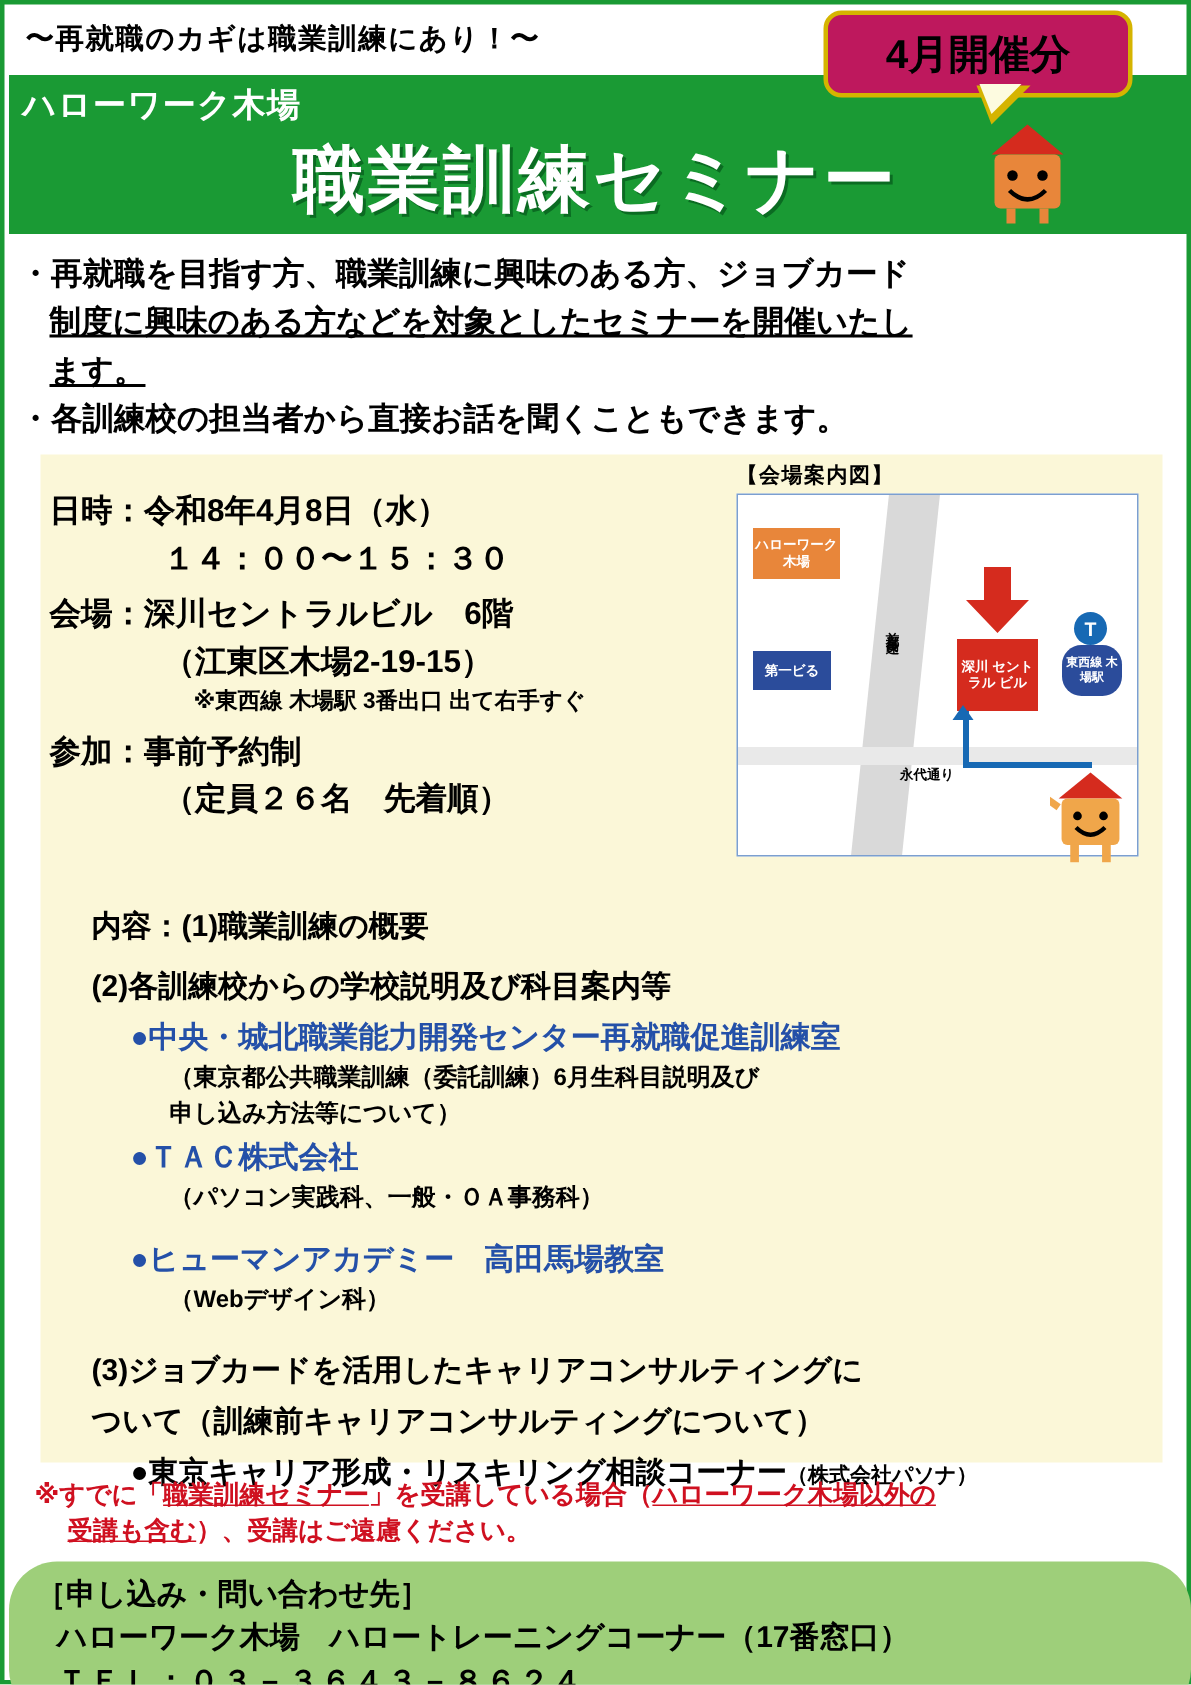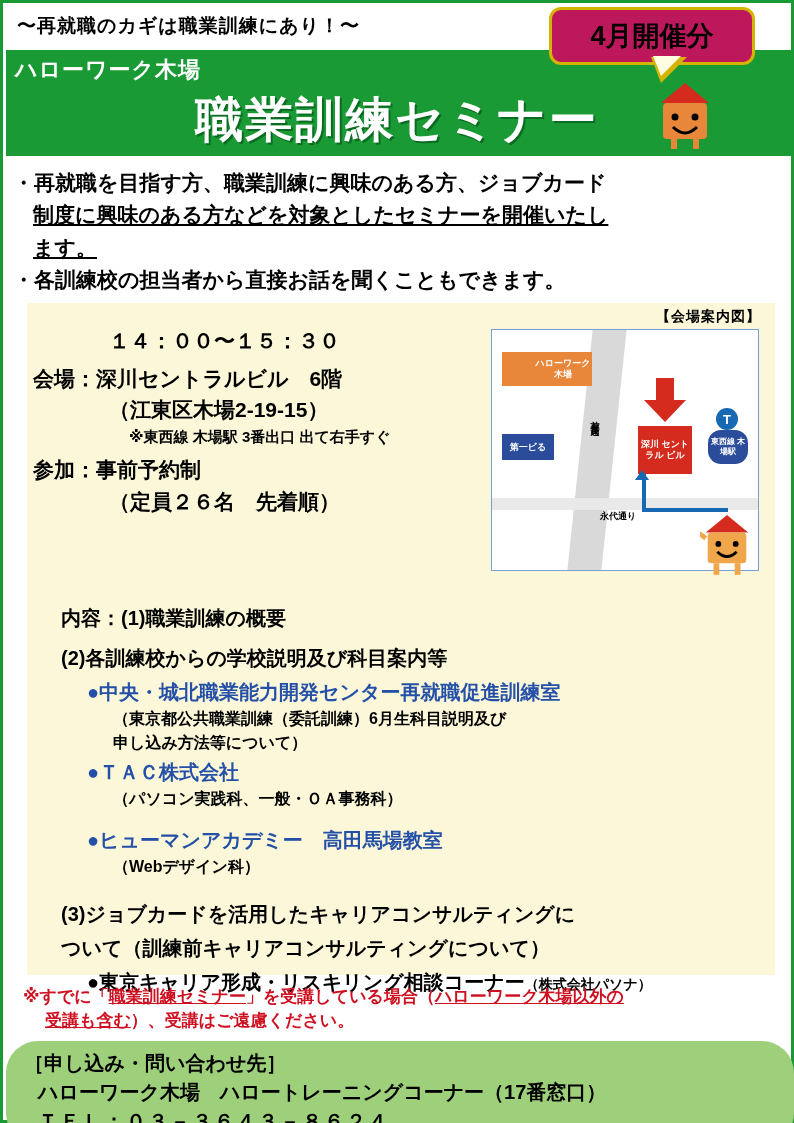--- a/index.html
+++ b/index.html
@@ -80,30 +80,30 @@
     position:absolute;left:30px;top:322px;width:470px;
     font-size:21px;font-weight:bold;line-height:1.5;
   }
   .info .row{margin-bottom:6px;}
   .info .sub{display:block;padding-left:76px;}
   .info .note{font-size:15px;font-weight:bold;padding-left:96px;display:block;}
 
   
   .map-wrap{position:absolute;left:488px;top:305px;width:270px;}
   .map-title{
-    font-size:14px;font-weight:bold;text-align:right;margin-bottom:3px;
+    font-size:14px;font-weight:bold;text-align:left;margin-bottom:3px;
     letter-spacing:1px;
   }
   .map{
     position:relative;width:266px;height:240px;background:#fff;
     border:1px solid #7b9fd0;
   }
   .map .hwbox{position:absolute;left:10px;top:22px;width:58px;height:34px;
     background:#e8863a;color:#fff;font-size:9px;font-weight:bold;
-    display:flex;align-items:center;justify-content:center;text-align:center;line-height:1.2;padding-left:32px;}
+    display:flex;align-items:center;justify-content:center;text-align:center;line-height:1.2;}
   .map .bluebox{position:absolute;left:10px;top:104px;width:52px;height:26px;
     background:#2b4c9b;color:#fff;font-size:9px;font-weight:bold;
     display:flex;align-items:center;justify-content:center;}
   .map .redbox{position:absolute;left:146px;top:96px;width:54px;height:48px;
     background:#d52b1e;color:#fff;font-size:9px;font-weight:bold;
     display:flex;align-items:center;justify-content:center;text-align:center;line-height:1.25;}
   .map .stbox{position:absolute;left:216px;top:100px;width:40px;height:34px;
     background:#2b4c9b;color:#fff;font-size:8px;font-weight:bold;
     display:flex;align-items:center;justify-content:center;text-align:center;line-height:1.2;border-radius:13px;}
   .map .metro{position:absolute;left:224px;top:78px;width:22px;height:22px;border-radius:50%;
@@ -179,20 +179,21 @@
     <p>・再就職を目指す方、職業訓練に興味のある方、ジョブカード</p>
     <p class="ind">制度に興味のある方などを対象としたセミナーを開催いたし</p>
     <p class="ind">ます。</p>
     <p>・各訓練校の担当者から直接お話を聞くこともできます。</p>
   </div>
 
   <div class="body-box"></div>
 
   <div class="info">
     <div class="row">
+      <span>日時：令和8年4月8日（水）</span>
       <span class="sub">１４：００〜１５：３０</span>
     </div>
     <div class="row">
       <span>会場：深川セントラルビル　6階</span>
       <span class="sub">（江東区木場2-19-15）</span>
       <span class="note">※東西線 木場駅 3番出口 出て右手すぐ</span>
     </div>
     <div class="row">
       <span>参加：事前予約制</span>
       <span class="sub">（定員２６名　先着順）</span>

